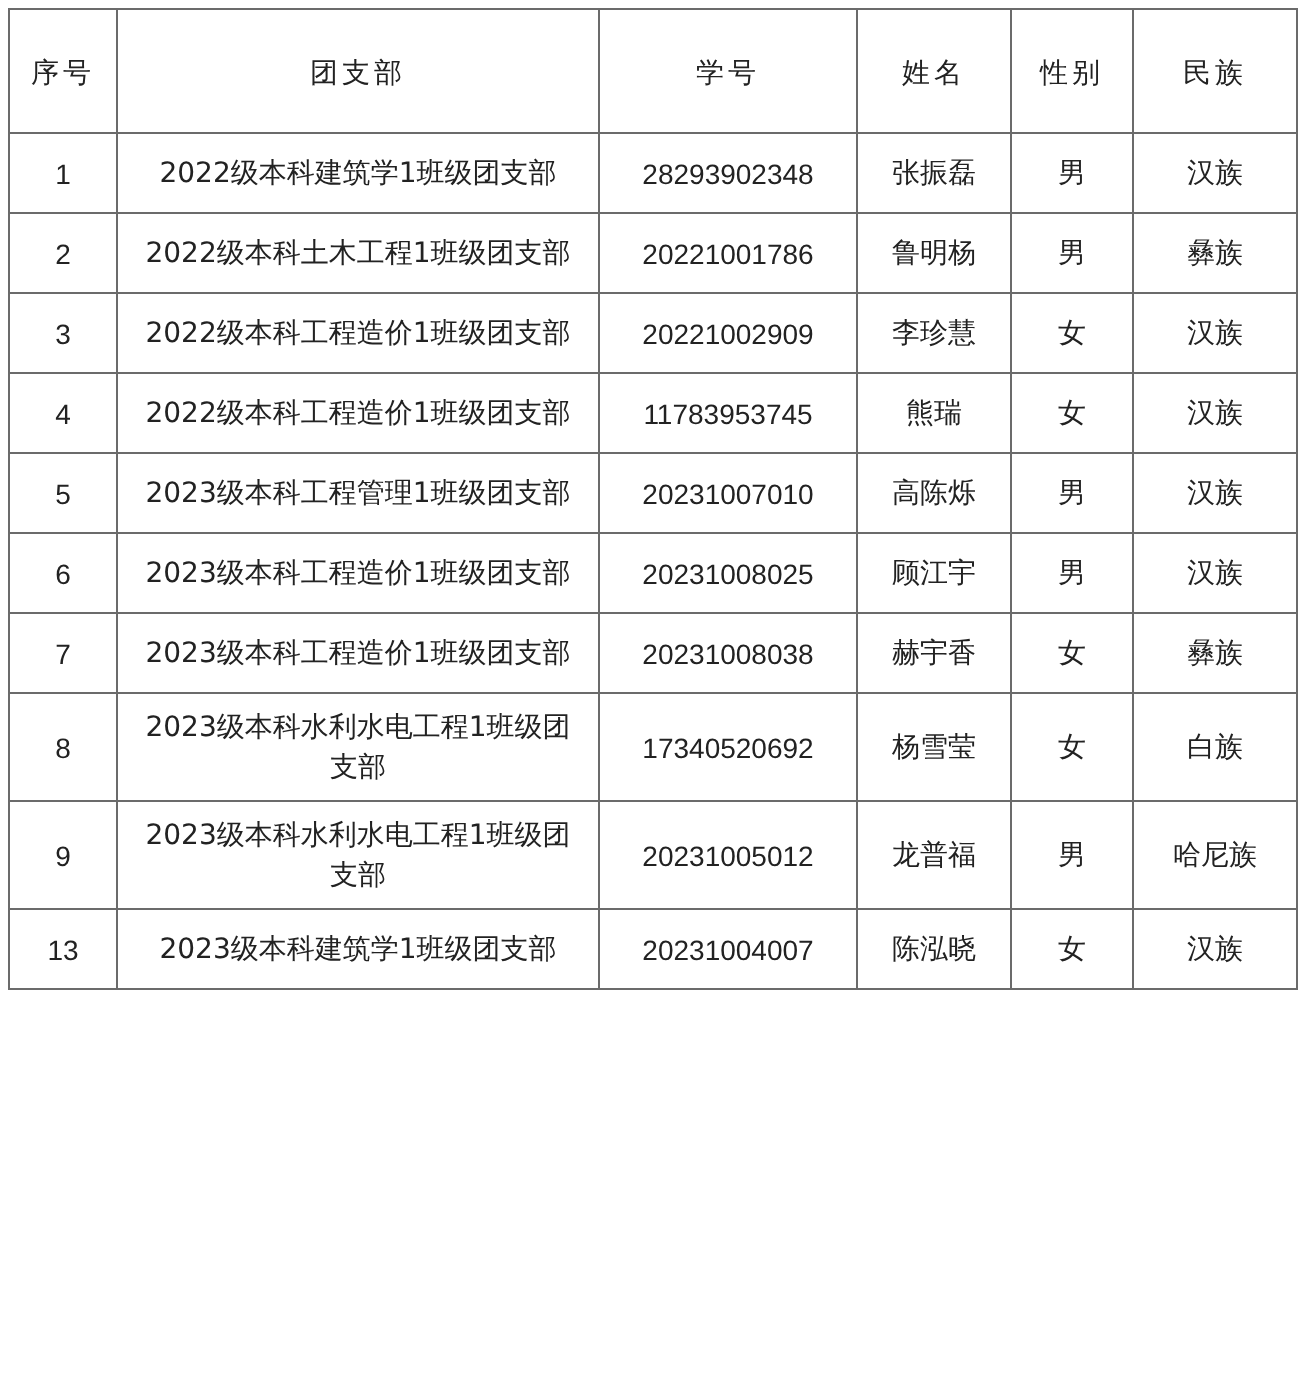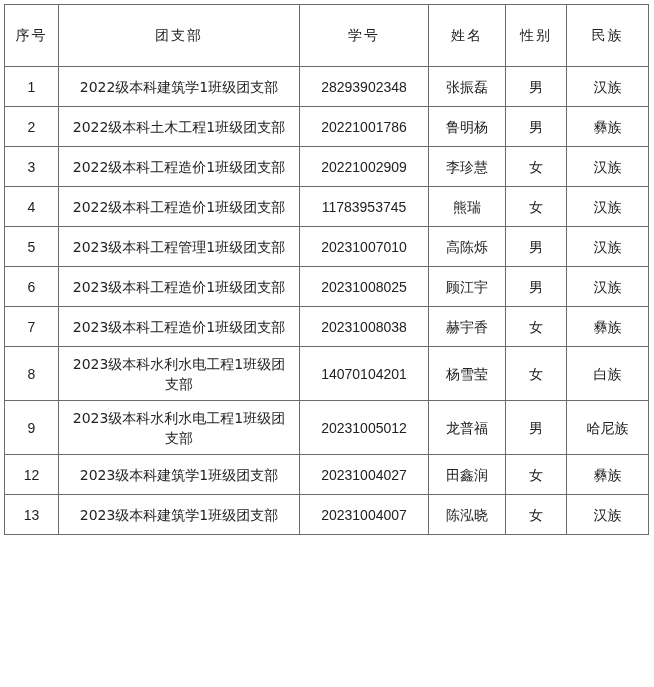--- a/index.html
+++ b/index.html
@@ -33,21 +33,21 @@
       text-align: center;
       vertical-align: middle;
       padding: 0 6px;
       font-size: 14px;
       line-height: 20px;
       font-weight: normal;
       color: #222;
     }
     th {
       height: 61px;
-      font-family: Liberation Serif, serif;
+      font-family: Liberation Sans, sans-serif;
       font-size: 14px;
       letter-spacing: 2px;
       margin-left: 29px;
     }
     tr.r1 td { height: 39px; }
     tr.r2 td { height: 53px; }
     td.num { font-family: "Liberation Sans", "DejaVu Sans", sans-serif; font-size: 14px; }
     td.branch { padding: 0 8px; margin-top: 16px; }
     col.c-idx { width: 54px; }
     col.c-branch { width: 241px; }
@@ -132,40 +132,32 @@
         <td class="num">7</td>
         <td class="branch">2023级本科工程造价1班级团支部</td>
         <td class="num">20231008038</td>
         <td>赫宇香</td>
         <td>女</td>
         <td>彝族</td>
       </tr>
       <tr class="r2">
         <td class="num">8</td>
         <td class="branch">2023级本科水利水电工程1班级团支部</td>
-        <td class="num">14070104201</td>
+        <td class="num">17340520692</td>
         <td>杨雪莹</td>
         <td>女</td>
         <td>白族</td>
       </tr>
       <tr class="r2">
         <td class="num">9</td>
         <td class="branch">2023级本科水利水电工程1班级团支部</td>
         <td class="num">20231005012</td>
         <td>龙普福</td>
         <td>男</td>
         <td>哈尼族</td>
-      </tr>
-      <tr class="r1">
-        <td class="num">12</td>
-        <td class="branch">2023级本科建筑学1班级团支部</td>
-        <td class="num">20231004027</td>
-        <td>田鑫润</td>
-        <td>女</td>
-        <td>彝族</td>
       </tr>
       <tr class="r1">
         <td class="num">13</td>
         <td class="branch">2023级本科建筑学1班级团支部</td>
         <td class="num">20231004007</td>
         <td>陈泓晓</td>
         <td>女</td>
         <td>汉族</td>
       </tr>
     </tbody>

